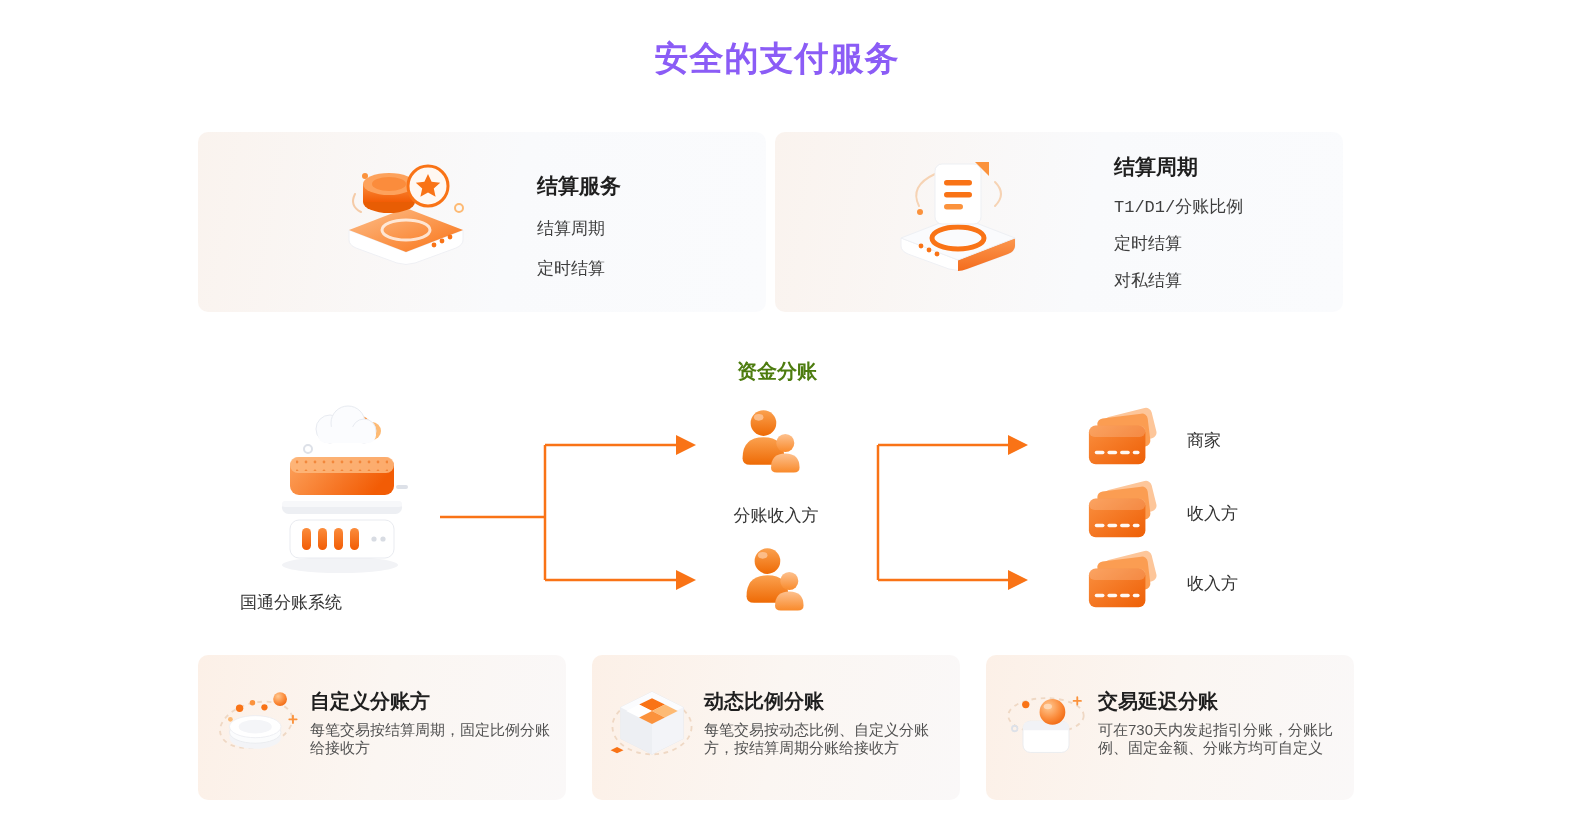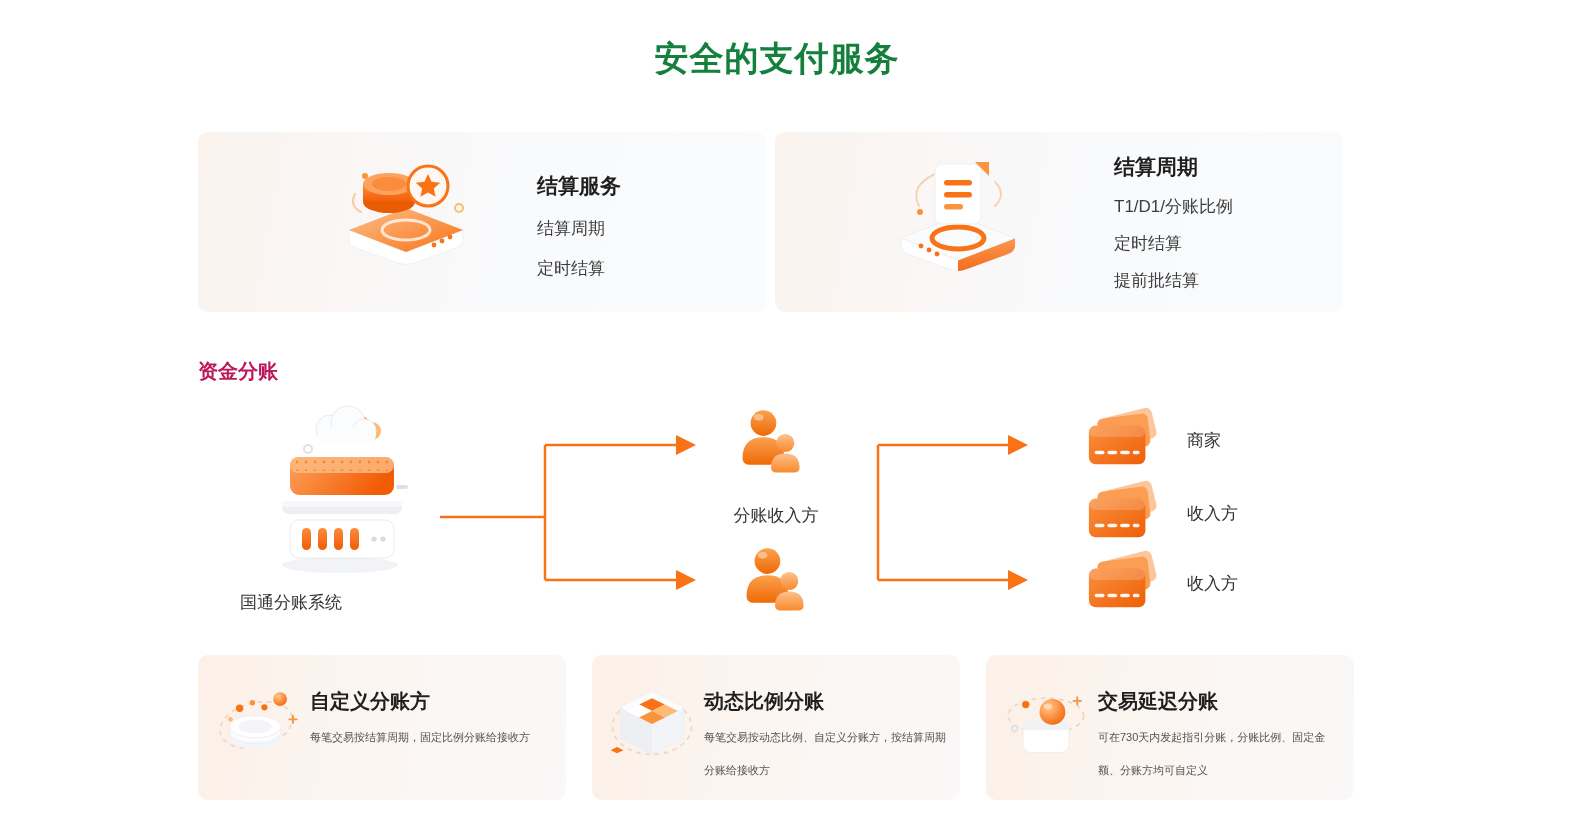--- a/index.html
+++ b/index.html
@@ -1,54 +1,54 @@
 <!DOCTYPE html>
 <html><head>
 <meta charset="utf-8">
 <style>
   * { margin:0; padding:0; box-sizing:border-box; }
   html,body { background:#ffffff; font-family:"Liberation Sans","DejaVu Sans",sans-serif; }
   .page { position:relative; width:1596px; height:833px; overflow:hidden; background:#ffffff; }
   .content { position:relative; margin-left:198px; width:1158px; padding-top:36px; }
 
-  .page-title { text-align:center; font-size:34px; font-weight:700; color:#15803d; letter-spacing:1px; }
-
-  .top-cards { display:flex; gap:9px; margin-top:50px; }
+  .page-title { text-align:center; font-size:34px; font-weight:700; color:#8b5cf6; letter-spacing:1px; }
+
+  .top-cards { display:flex; gap:9px; margin-top:50px;font-family:Liberation Mono, monospace; }
   .card { border-radius:10px; }
   .top-card { position:relative; width:568px; height:180px;
               background:linear-gradient(100deg,#FAF3EE 0%,#F9FAFC 55%,#FAFBFD 100%); }
   .icon-wrap { display:block; line-height:0; }
   .top-card .icon-wrap { position:absolute; }
   .card-a .icon-wrap { left:133px; top:14px; }
   .card-b .icon-wrap { left:108px; top:10px; }
   .card-text { position:absolute; left:339px; display:flex; flex-direction:column; }
   .card-a .card-text { top:40px; gap:17px; }
   .card-b .card-text { top:21px; gap:14px; }
   .card-title { font-size:21px; font-weight:700; color:#1F1F1F; }
   .card-item { font-size:17px; color:#3D3D3D; }
 
-  .flow-title { text-align:left; font-size:20px; font-weight:700; color:#be185d; margin-top:46px; }
+  .flow-title { text-align:center; font-size:20px; font-weight:700; color:#4d7c0f; margin-top:46px; }
   .flow { position:relative; height:252px; margin-top:8px; }
   .arrows-svg { position:absolute; left:0; top:0; }
   .server-illustration { position:absolute; left:70px; top:4px; }
   .server-label { position:absolute; left:42px; top:198px; width:200px; font-size:17px; color:#333333; }
   .person { position:absolute; }
   .person-top { left:536px; top:12px; }
   .person-bottom { left:540px; top:150px; }
   .middle-label { position:absolute; left:498px; top:111px; width:160px; text-align:center; font-size:17px; color:#333333;font-family:Liberation Serif, serif; }
   .target-row { position:absolute; left:887px; display:flex; align-items:center; gap:26px; }
   .target-label { font-size:17px; color:#333333; }
   .row-0 { top:14px; } .row-1 { top:87px; } .row-2 { top:157px; }
 
   .bottom-cards { display:flex; gap:26px; margin-top:10px; }
   .bottom-card { position:relative; width:368px; height:145px;
                  background:linear-gradient(100deg,#FCF0E7 0%,#FBF6F2 50%,#FAF8F8 100%); }
   .bottom-card .icon-wrap { position:absolute; left:14px; top:22px; }
   .bc-title { position:absolute; left:112px; top:33px; font-size:20px; font-weight:700; color:#1F1F1F; }
-  .bc-desc { position:absolute; left:112px; top:66px; width:242px; font-size:11px; line-height:33px; color:#525252; }
+  .bc-desc { position:absolute; left:112px; top:66px; width:242px; font-size:15px; line-height:18px; color:#525252; }
 </style>
 </head>
 <body>
 
 <svg width="0" height="0" style="position:absolute" aria-hidden="true">
   <defs>
     <linearGradient id="gradPerson" x1="0" y1="0" x2="0" y2="1">
       <stop offset="0" stop-color="#FBA14F"></stop>
         <stop offset="1" stop-color="#EE6A05"></stop>
     </linearGradient>
@@ -138,21 +138,21 @@
             <rect x="61" y="38" width="28" height="5.5" rx="2.75" fill="#F97316"></rect>
             <rect x="61" y="50" width="28" height="5.5" rx="2.75" fill="#F97316"></rect>
             <rect x="61" y="62" width="19" height="5.5" rx="2.75" fill="#FB923C"></rect>
             <path d="M92 20 L106 20 L106 34 Z" fill="#FB923C"></path>
           </svg>
         </span>
         <div class="card-text">
           <h2 class="card-title">结算周期</h2>
           <div class="card-item">T1/D1/分账比例</div>
           <div class="card-item">定时结算</div>
-          <div class="card-item">提前批结算</div>
+          <div class="card-item">对私结算</div>
         </div>
       </div>
     </section>
 
     <h2 class="flow-title">资金分账</h2>
 
     <div class="flow">
 
       <svg class="arrows-svg" width="1158" height="252" viewBox="0 0 1158 252">
         <defs>

